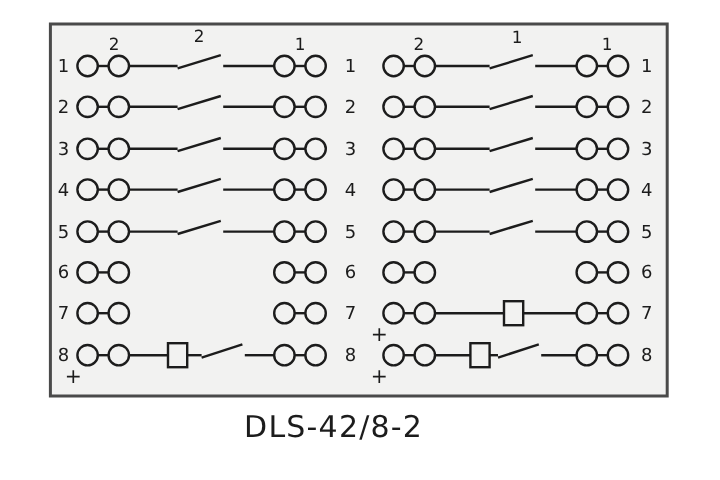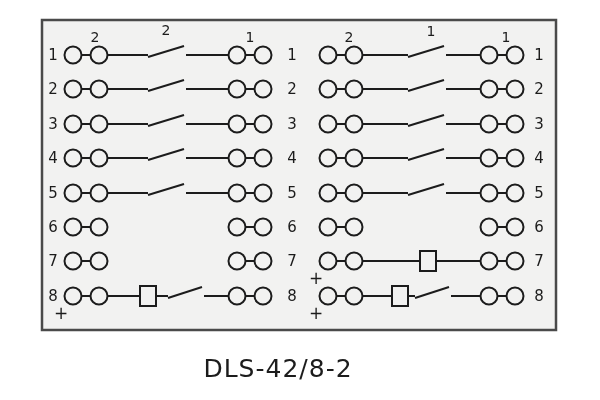--- a/index.html
+++ b/index.html
@@ -16,21 +16,21 @@
     overflow: hidden;
   }
   .diagram-svg {
     position: absolute;
     left: 0;
     top: 0;
   }
   .caption {
     position: absolute;
     left: 0;
-    top: 354px;
+    top: 341px;
     width: 556px;
     text-align: center;
     font-size: 25px;
     letter-spacing: 1px;
     color: #1c1c1c;
     font-family: "DejaVu Sans", "Liberation Sans", sans-serif;
   }
 </style>
 </head>
 <body>

